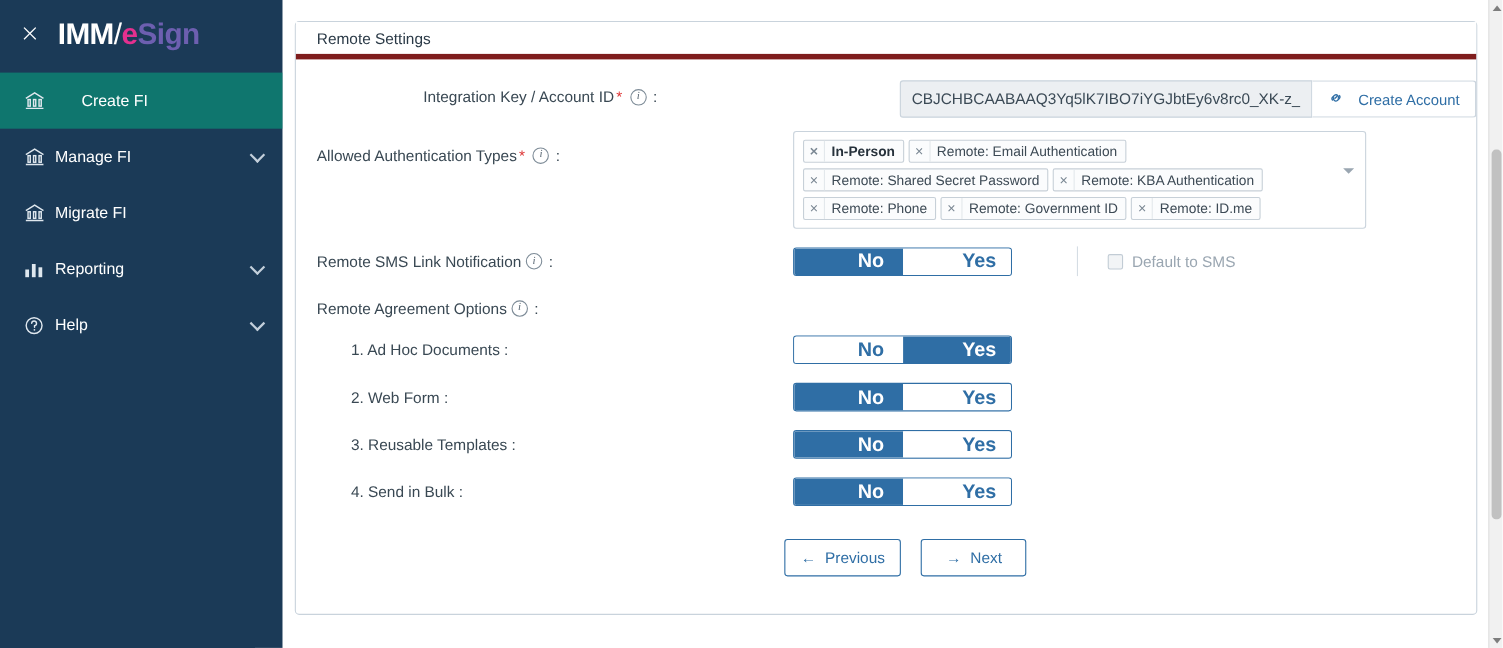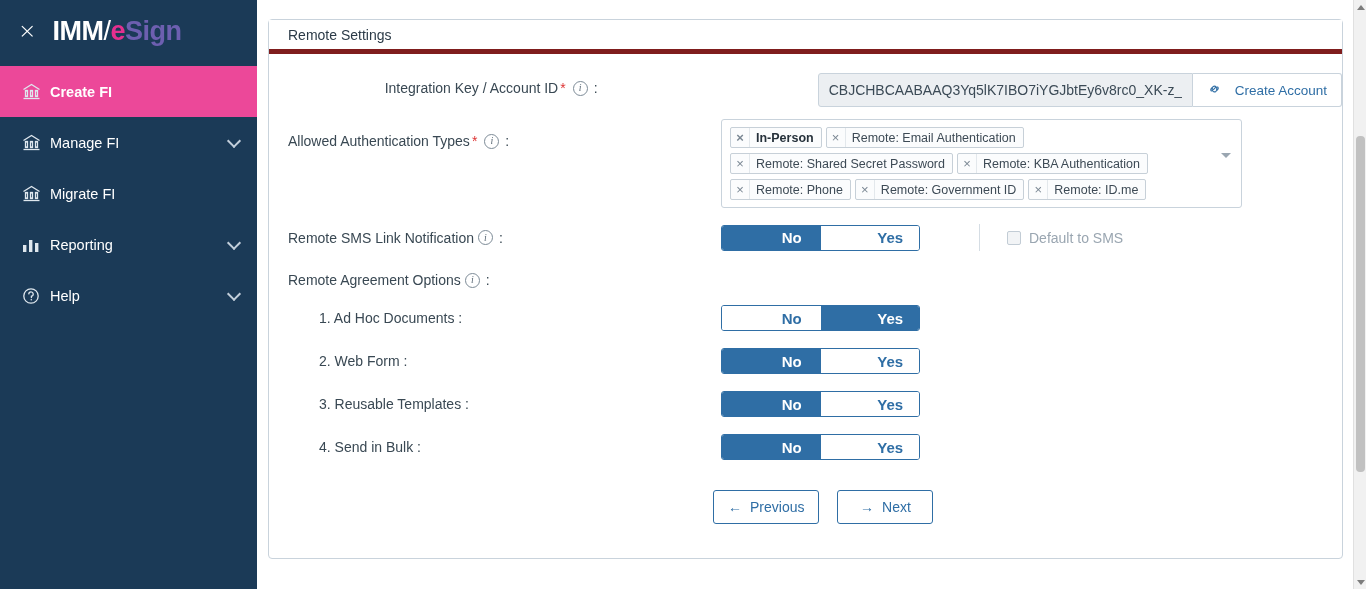--- a/index.html
+++ b/index.html
@@ -64,21 +64,21 @@
   }
   .nav-item .nav-ico {
     width: 28px;
     flex: 0 0 28px;
     display: flex;
     align-items: center;
     justify-content: flex-start;
     color: #cfd9e3;
   }
   .nav-item .nav-label { flex: 1 1 auto; }
-  .nav-item.active { background: #ec4899; font-weight: bold; }
+  .nav-item.active { background: #0f766e; font-weight: normal; gap: 24px; }
   .chev {
     width: 10px; height: 10px;
     border-right: 2px solid #c3cfdb;
     border-bottom: 2px solid #c3cfdb;
     transform: rotate(45deg);
     margin-top: -4px;
     flex: 0 0 10px;
   }
 
   
@@ -229,21 +229,21 @@
     border-radius: 3px;
     overflow: hidden;
     height: 26px;
     width: 199px;
   }
   .toggle .opt {
     flex: 1 1 50%;
     display: flex;
     align-items: center;
     justify-content: center;
-    font-size: 15px;
+    font-size: 18px;
     cursor: pointer;
     color: #2f6ea5;
     background: #ffffff;
     font-weight: bold;
     padding-left: 41px;
   }
   .toggle .opt.on {
     background: #2f6ea5;
     color: #ffffff;
   }

